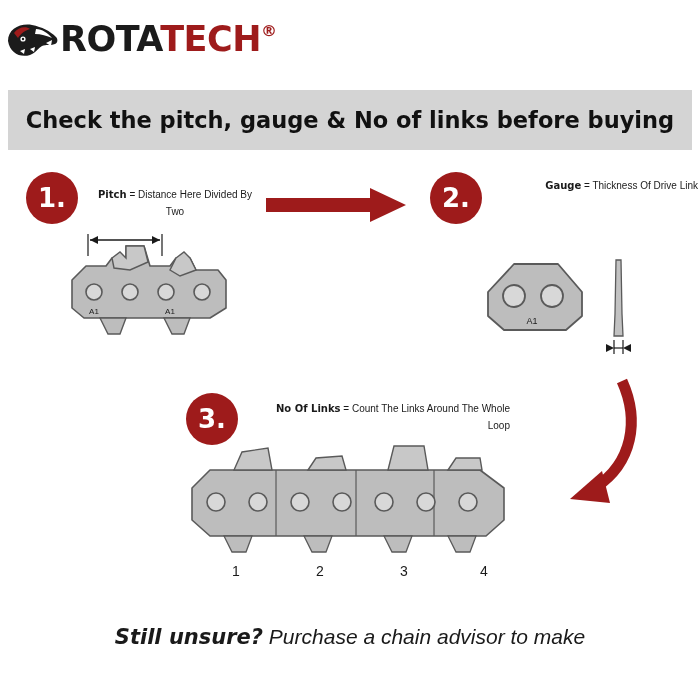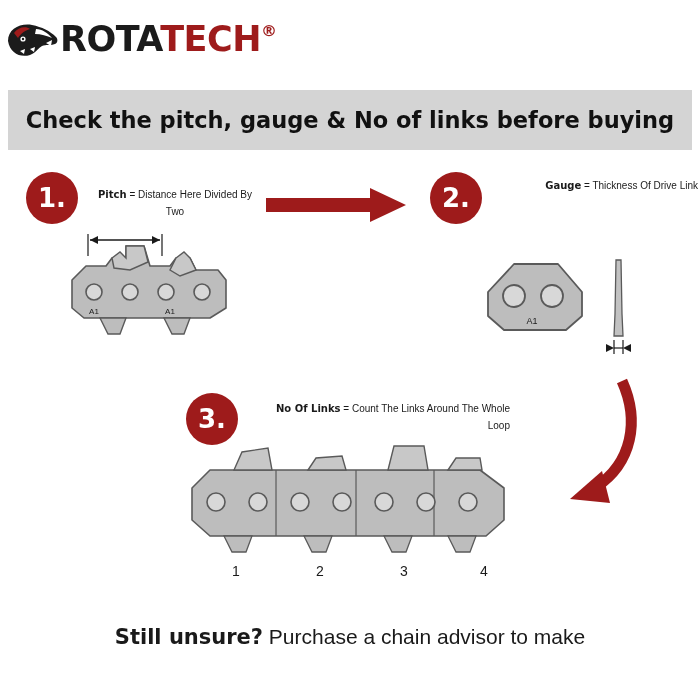--- a/index.html
+++ b/index.html
@@ -162,20 +162,21 @@
   .footer {
     position: absolute;
     left: 40px;
     top: 622px;
     width: 620px;
     text-align: center;
     font-family: "Liberation Sans", sans-serif;
     font-size: 21px;
     color: #1a1a1a;
     line-height: 30px;
+    font-style: italic;
   }
   .footer .strong {
     font-family: "DejaVu Sans", sans-serif;
     font-weight: bold;
   }
 </style>
 </head>
 <body>
 
 <div class="logo-wrap">

